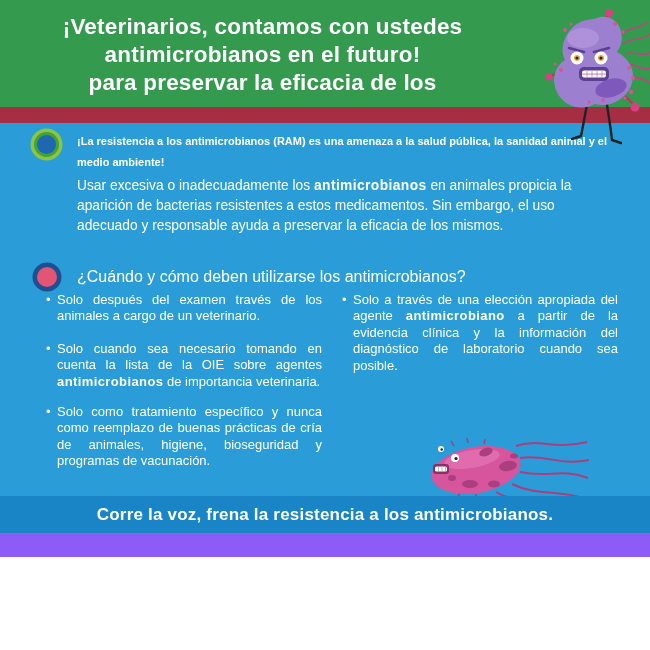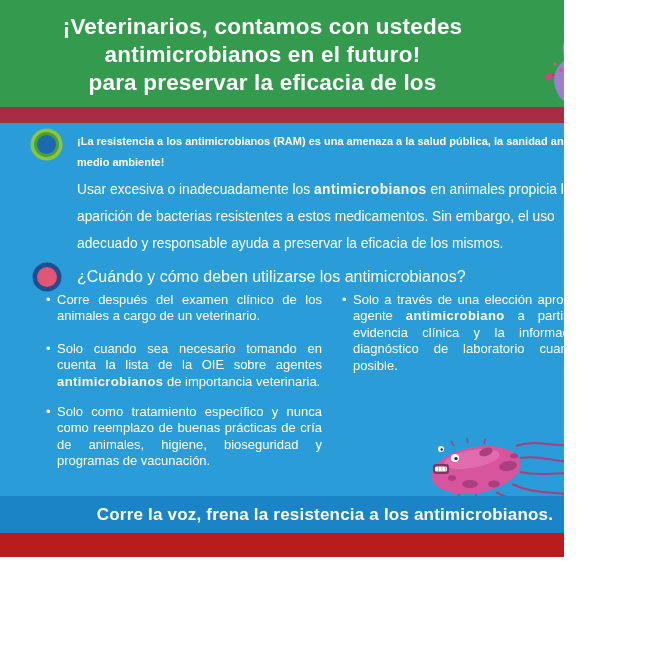--- a/index.html
+++ b/index.html
@@ -1,34 +1,34 @@
 <!DOCTYPE html>
 <html style="--green: #339a4e; --red: #a62e44; --blue: #2a9dd8; --banner: #1985c6; --ops: #009fda; --oie: #c00a31;"><head>
 <meta charset="utf-8">
 <style>
   html,body{margin:0;padding:0;background:#fff;}
-  #poster{position:relative;width:564px;height:650px;overflow:hidden;
-    font-family:"Liberation Sans","DejaVu Sans",sans-serif;background:#b91c1c;}
+  #poster{position:relative;width:650px;height:650px;overflow:hidden;
+    font-family:"Liberation Sans","DejaVu Sans",sans-serif;background:#8b5cf6;}
   
   .header{position:absolute;left:0;top:0;width:650px;height:107px;background:var(--green);}
   .redstripe{position:absolute;left:0;top:107px;width:650px;height:16px;background:var(--red);}
   .mainblue{position:absolute;left:0;top:123px;width:650px;height:397px;background:var(--blue);}
   .banner{position:absolute;left:0;top:496px;width:650px;height:37px;background:var(--banner);
     display:flex;align-items:center;justify-content:center;}
   .footer{position:absolute;left:0;top:557px;width:650px;height:93px;background:#fff;}
   
   .htitle{position:absolute;left:10px;top:13px;width:505px;text-align:center;color:#fff;
     font-weight:bold;font-size:22.5px;line-height:28px;letter-spacing:.2px;}
   .germ{position:absolute;left:545px;top:8px;z-index:5;}
   
   .icon1{position:absolute;left:30px;top:128px;}
   .icon2{position:absolute;left:32px;top:262px;}
   .h1{position:absolute;left:77px;top:131px;width:537px;color:#fff;font-weight:bold;
     font-size:11px;line-height:21px;}
-  .p1{position:absolute;left:77px;top:176px;width:540px;color:#fff;font-size:13.8px;line-height:27px;}
+  .p1{position:absolute;left:77px;top:176px;width:540px;color:#fff;font-size:13.8px;line-height:20px;}
   .p2{position:absolute;left:77px;top:246px;width:540px;color:#fff;font-size:13.8px;line-height:21.5px;}
   .h2{position:absolute;left:77px;top:268px;width:520px;color:#fff;font-weight:normal;font-size:16px;}
   .cols{position:absolute;left:46px;top:292px;width:572px;display:flex;gap:20px;}
   ul.col{list-style:none;margin:0;padding:0;width:276px;color:#fff;font-size:13px;line-height:16.4px;}
   ul.col li{position:relative;padding-left:11px;text-align:justify;}
   ul.col li::before{content:"\2022";position:absolute;left:0;top:0;}
   .mb16{margin-bottom:16px;} .mb14{margin-bottom:14px;} .mb29{margin-bottom:29px;}
   b{letter-spacing:.4px;}
   .bacteria{position:absolute;left:424px;top:434px;}
   
@@ -110,21 +110,21 @@
   <div class="icon2">
     <svg width="30" height="30" viewBox="0 0 30 30">
       <circle cx="15" cy="15" r="14.5" fill="#1d4f91"></circle>
       <circle cx="15" cy="15" r="10" fill="#e25574"></circle>
     </svg>
   </div>
   <div class="h2">¿Cuándo y cómo deben utilizarse los antimicrobianos?</div>
 
   <div class="cols">
     <ul class="col">
-      <li class="mb16"><span>Corre después del examen clínico de los animales a cargo de un veterinario.</span><b></b><span></span></li>
+      <li class="mb16"><span>Solo después del examen través de los animales a cargo de un veterinario.</span><b></b><span></span></li>
       <li class="mb14"><span>Solo cuando sea necesario tomando en cuenta la lista de la OIE sobre agentes </span><b>antimicrobianos</b><span> de importancia veterinaria.</span></li>
       <li><span>Solo como tratamiento específico y nunca como reemplazo de buenas prácticas de cría de animales, higiene, bioseguridad y programas de vacunación.</span><b></b><span></span></li>
     </ul>
     <ul class="col">
       <li class="mb29"><span>Solo a través de una elección apropiada del agente </span><b>antimicrobiano</b><span> a partir de la evidencia clínica y la información del diagnóstico de laboratorio cuando sea posible.</span></li>
     </ul>
   </div>
 
   <div class="bacteria">
     <svg width="168" height="72" viewBox="0 0 168 72">

